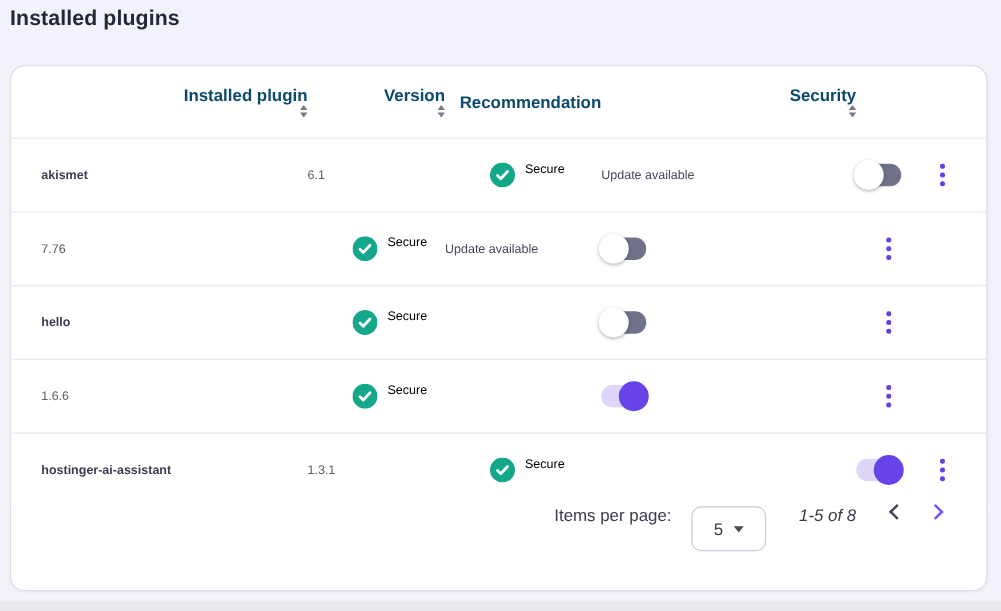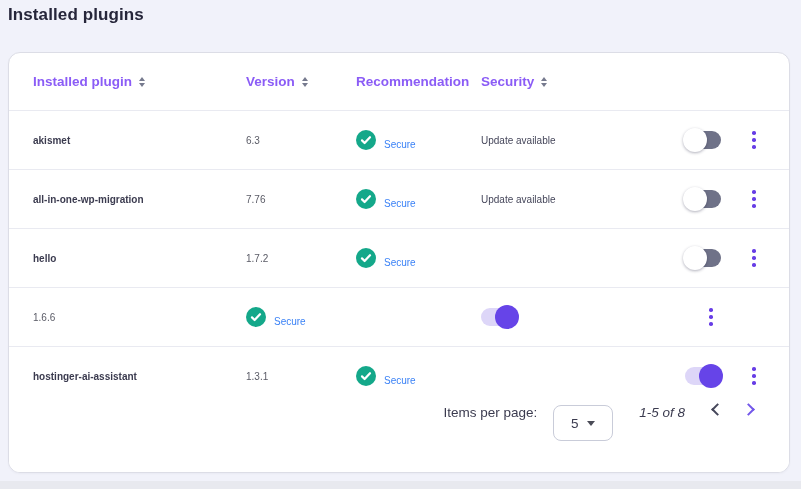--- a/index.html
+++ b/index.html
@@ -31,33 +31,33 @@
   }
   .row {
     display: grid;
     grid-template-columns: 213px 110px 125px 1fr 52px 34px;
     align-items: center;
     padding: 0 18px 0 24px;
     border-bottom: 1px solid #e9eaf1;
   }
   .thead { height: 58px; }
   .th {
-    display: flex; align-items: center;
-    font-size: 13.5px; font-weight: 700; color: #8b5cf6;
+    display: flex; align-items: flex-end;
+    font-size: 13.5px; font-weight: 700; color: #0c4a6e; flex-direction: column;
   }
   .sort-icon { display: inline-flex; flex-direction: column; gap: 2px; margin-left: 7px; }
   .sort-icon i { display: block; width: 0; height: 0;
     border-left: 3.5px solid transparent; border-right: 3.5px solid transparent; }
   .sort-icon .up   { border-bottom: 4px solid #767a8e; }
   .sort-icon .down { border-top: 4px solid #767a8e; }
 
   .trow { height: 59px; font-size: 10px; }
   .td.name span { font-weight: 700; color: #3b3b4f; }
   .td.version { color: #5a5b66; }
-  .td.security { display: flex; align-items: flex-end; gap: 8px; color: #3b82f6; }
+  .td.security { display: flex; align-items: flex-start; gap: 8px; color: #000000; margin-left: 36px; }
   .td.rec { color: #45465a; padding-right: 8px; }
   .check-icon { width: 20px; height: 20px; flex: 0 0 20px; }
 
   .toggle-cell { display: flex; justify-content: flex-start; }
   .toggle {
     position: relative; display: inline-block;
     width: 36px; height: 18px; border-radius: 10px;
     background: #6f7288; cursor: pointer;
   }
   .toggle .knob {
@@ -139,21 +139,21 @@
     <div></div>
     <div></div>
   </div>
 
   <div id="tbody">
   <div class="row trow">
     <div class="td name">
       <span>akismet</span>
     </div>
     <div class="td version">
-      <span>6.3</span>
+      <span>6.1</span>
     </div>
     <div class="td security">
       <svg class="check-icon" viewBox="0 0 20 20" aria-hidden="true">
         <circle cx="10" cy="10" r="10" fill="#14a88a"></circle>
         <path d="M6 10.4l2.6 2.6 5.4-5.8" fill="none" stroke="#ffffff" stroke-width="2.2" stroke-linecap="round" stroke-linejoin="round"></path>
       </svg>
       <span>Secure</span>
     </div>
     <div class="td rec">
       <span>Update available</span>
@@ -166,23 +166,20 @@
     <div class="td kebab-cell">
       <span class="kebab">
             <i></i>
             <i></i>
             <i></i>
           </span>
     </div>
   </div>
 
   <div class="row trow">
-    <div class="td name">
-      <span>all-in-one-wp-migration</span>
-    </div>
     <div class="td version">
       <span>7.76</span>
     </div>
     <div class="td security">
       <svg class="check-icon" viewBox="0 0 20 20" aria-hidden="true">
         <circle cx="10" cy="10" r="10" fill="#14a88a"></circle>
         <path d="M6 10.4l2.6 2.6 5.4-5.8" fill="none" stroke="#ffffff" stroke-width="2.2" stroke-linecap="round" stroke-linejoin="round"></path>
       </svg>
       <span>Secure</span>
     </div>
@@ -199,23 +196,20 @@
             <i></i>
             <i></i>
             <i></i>
           </span>
     </div>
   </div>
 
   <div class="row trow">
     <div class="td name">
       <span>hello</span>
-    </div>
-    <div class="td version">
-      <span>1.7.2</span>
     </div>
     <div class="td security">
       <svg class="check-icon" viewBox="0 0 20 20" aria-hidden="true">
         <circle cx="10" cy="10" r="10" fill="#14a88a"></circle>
         <path d="M6 10.4l2.6 2.6 5.4-5.8" fill="none" stroke="#ffffff" stroke-width="2.2" stroke-linecap="round" stroke-linejoin="round"></path>
       </svg>
       <span>Secure</span>
     </div>
     <div class="td rec">
       <span></span>

